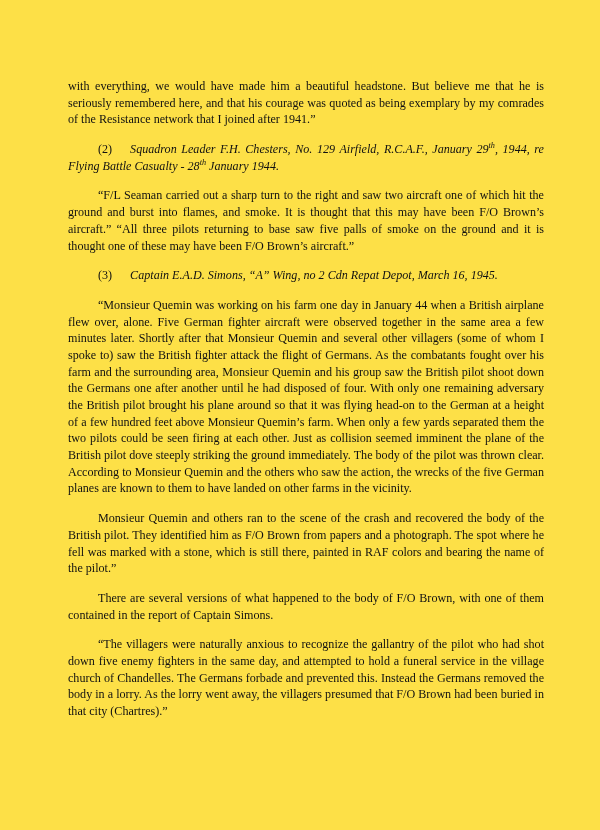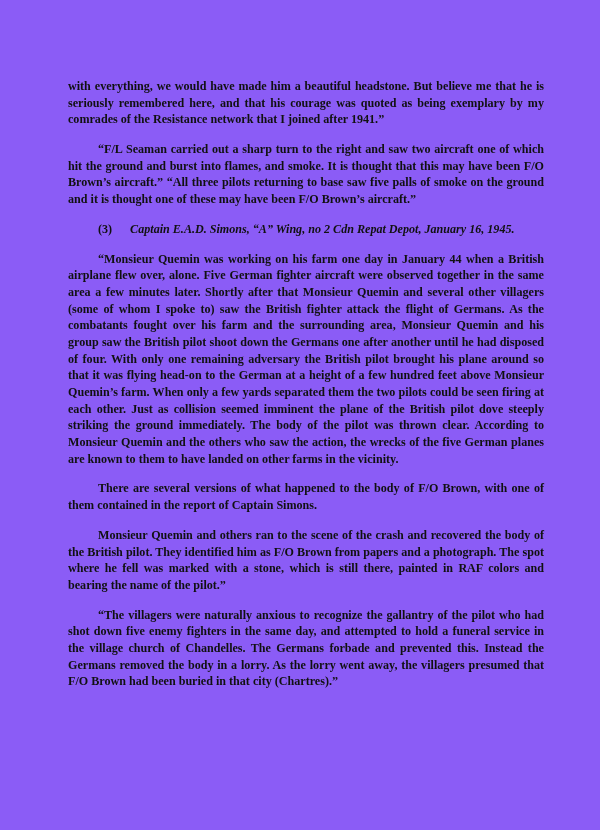--- a/index.html
+++ b/index.html
@@ -13,22 +13,21 @@
     font-family: "Liberation Serif", serif;
     color: #111111;
     overflow: hidden;
   }
   .page {
     position: relative;
     width: 600px;
     height: 830px;
     box-sizing: border-box;
     padding: 78px 56px 40px 68px;
-    background: #8b5cf6;
-    font-weight: bold;
+    background: #fde047;
   }
   .doc-body {
     font-size: 12.1px;
     line-height: 1.38;
     text-align: justify;
     text-justify: inter-word;
   }
   p {
     margin: 0 0 13px 0;
   }
@@ -58,28 +57,29 @@
   }
 </style>
 </head>
 <body>
 
 <div class="page">
   <div class="doc-body">
 
     <p>with everything, we would have made him a beautiful headstone.  But believe me that he is seriously remembered here, and that his courage was quoted as being exemplary by my comrades of the Resistance network that I joined after 1941.”</p>
 
+    <p class="numbered"><span class="lead"></span><span class="num">(2)</span><span class="gap"></span><span>Squadron Leader F.H. Chesters, No. 129 Airfield, R.C.A.F., January 29</span><sup>th</sup><span>, 1944, re Flying Battle Casualty - 28</span><sup>th</sup><span> January 1944.</span></p>
 
     <p><span class="tab"></span><span>“F/L Seaman carried out a sharp turn to the right and saw two aircraft one of which hit the ground and burst into flames, and smoke.  It is thought that this may have been F/O Brown’s aircraft.”  “All three pilots returning to base saw five palls of smoke on the ground and it is thought one of these may have been F/O Brown’s aircraft.”</span></p>
 
 
-    <p class="numbered"><span class="lead"></span><span class="num">(3)</span><span class="gap"></span><span>Captain E.A.D. Simons, “A” Wing, no 2 Cdn Repat Depot, January 16, 1945.</span></p>
+    <p class="numbered"><span class="lead"></span><span class="num">(3)</span><span class="gap"></span><span>Captain E.A.D. Simons, “A” Wing, no 2 Cdn Repat Depot, March 16, 1945.</span></p>
 
     <p><span class="tab"></span><span>“Monsieur Quemin was working on his farm one day in January 44 when a British airplane flew over, alone.  Five German fighter aircraft were observed together in the same area a few minutes later.  Shortly after that Monsieur Quemin and several other villagers (some of whom I spoke to) saw the British fighter attack the flight of Germans.  As the combatants fought over his farm and the surrounding area, Monsieur Quemin and his group saw the British pilot shoot down the Germans one after another until he had disposed of four.  With only one remaining adversary the British pilot brought his plane around so that it was flying head-on to the German at a height of a few hundred feet above Monsieur Quemin’s farm.  When only a few yards separated them the two pilots  could be seen firing at each other.  Just as collision seemed imminent the plane of the British pilot dove steeply striking the ground immediately.  The body of the pilot was thrown clear.  According to Monsieur Quemin and the others who saw the action, the wrecks of the five German planes are known to them to have landed on other farms in the vicinity.</span></p>
 
+    <p><span class="tab"></span><span>Monsieur Quemin and others ran to the scene of the crash and recovered the body of the British pilot.  They identified him as F/O Brown from papers and a photograph.  The spot where he fell was marked with a stone, which is still there, painted in RAF colors and bearing the name of the pilot.”</span></p>
+
     <p><span class="tab"></span><span>There are several versions of what happened to the body of F/O Brown, with one of them contained in the report of Captain Simons.</span></p>
-
-    <p><span class="tab"></span><span>Monsieur Quemin and others ran to the scene of the crash and recovered the body of the British pilot.  They identified him as F/O Brown from papers and a photograph.  The spot where he fell was marked with a stone, which is still there, painted in RAF colors and bearing the name of the pilot.”</span></p>
 
     <p><span class="tab"></span><span>“The villagers were naturally anxious to recognize the gallantry of the pilot who had shot down five enemy fighters in the same day, and attempted to hold a funeral service in the village church of Chandelles.  The Germans forbade and prevented this.  Instead the Germans removed the body in a lorry.  As the lorry went away, the villagers presumed that F/O Brown had been buried in that city (Chartres).”</span></p>
 
   </div>
 </div>
 
 </body></html>

